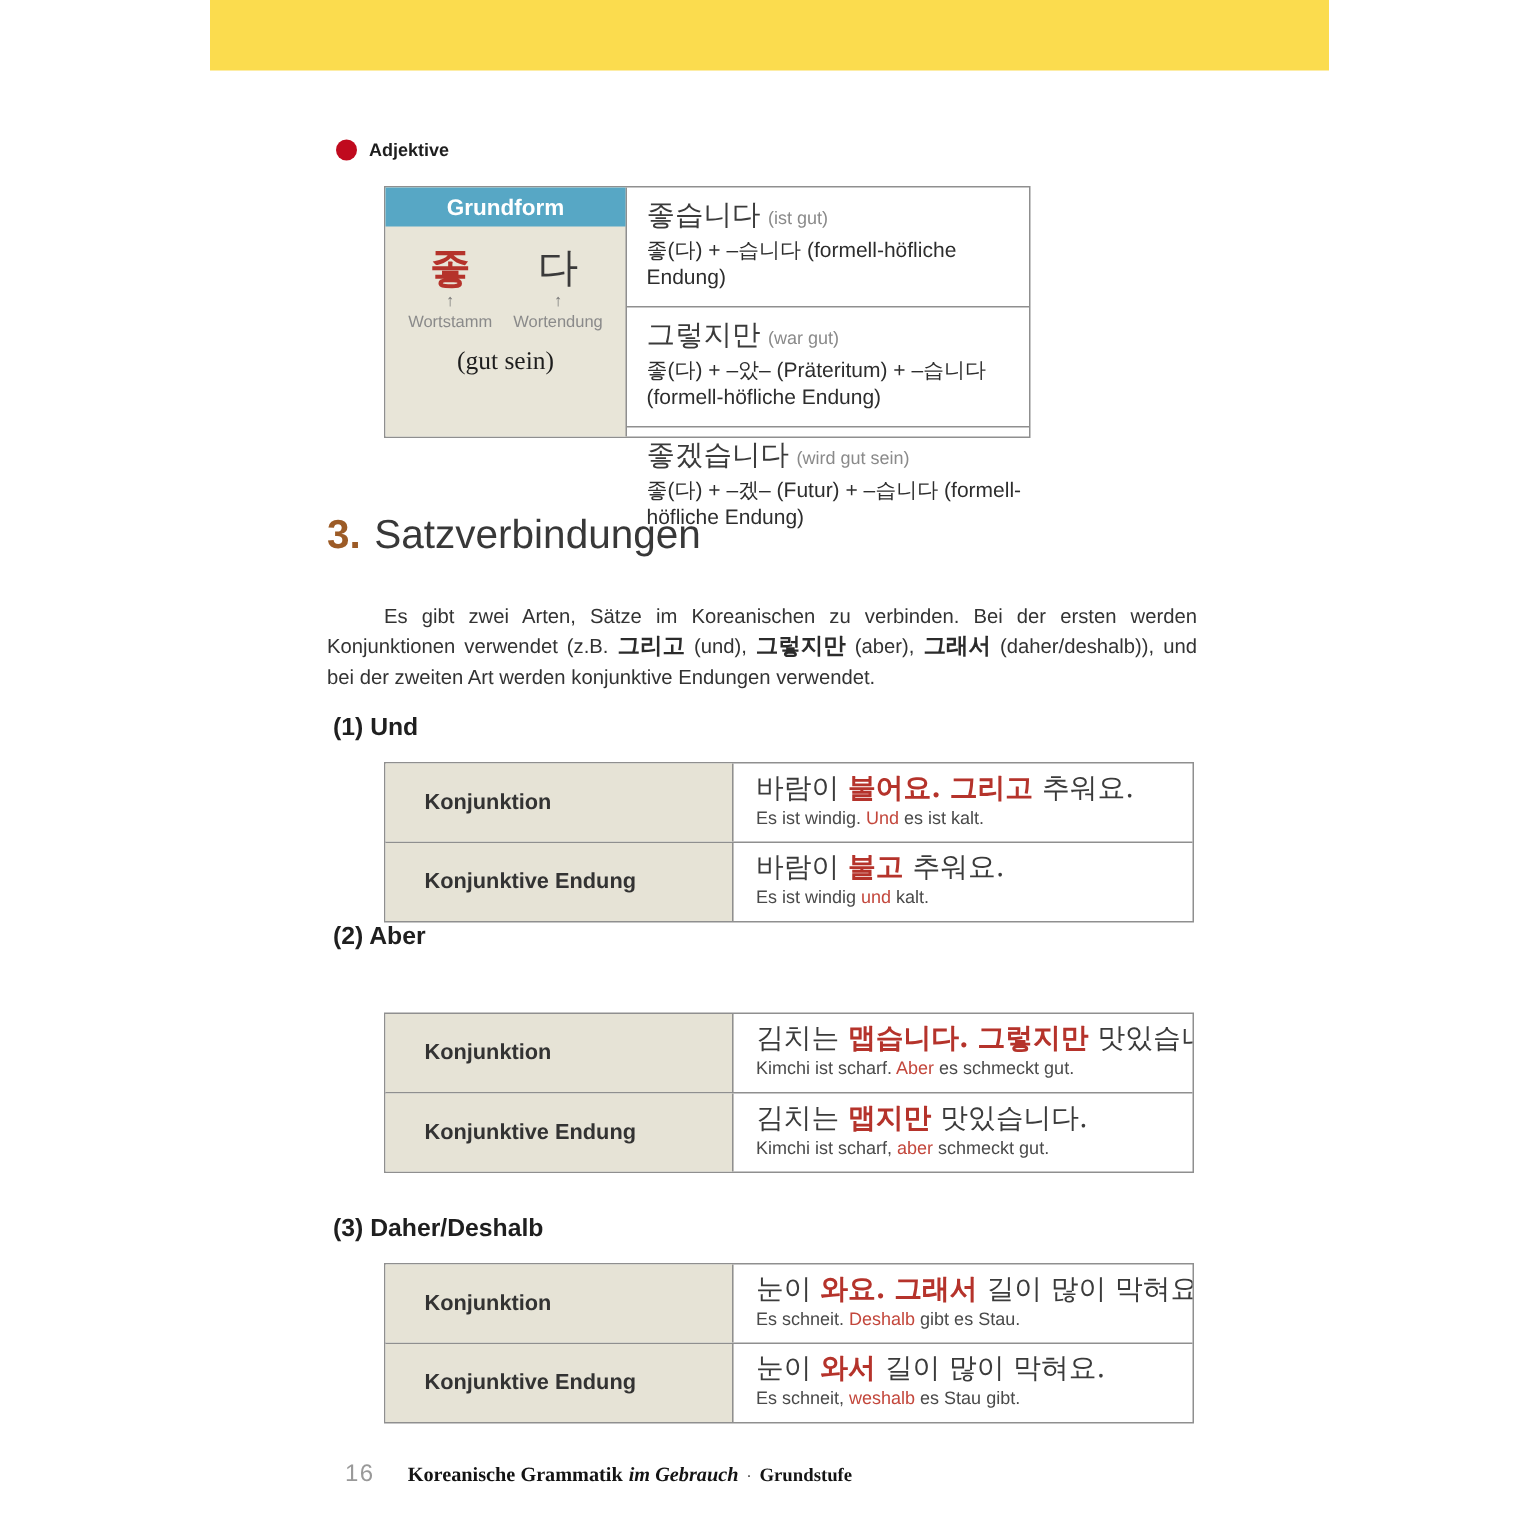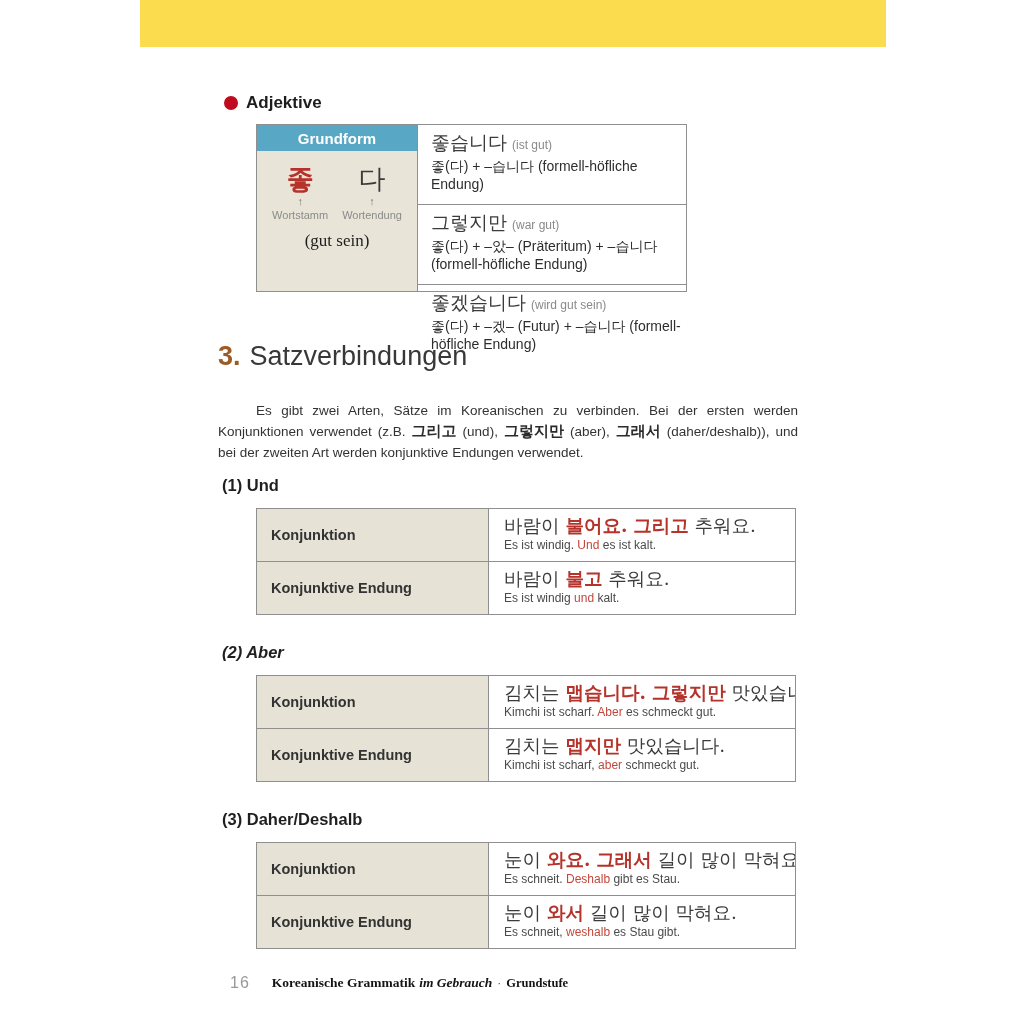--- a/index.html
+++ b/index.html
@@ -15,21 +15,21 @@
   
   .yellow-bar {
     position:absolute; left:140px; top:0; width:746px; height:47px;
     background:#FBDC4E;
   }
 
   
   .adjektive-heading {
     position:absolute; left:224px; top:93px;
     display:flex; align-items:center; gap:8px;
-    font-size:17px; font-weight:bold; color:#1d1d1d;
+    font-size:12px; font-weight:bold; color:#1d1d1d;
   }
   .bullet {
     width:14px; height:14px; border-radius:50%;
     background:#C00A1E; display:inline-block;
   }
 
   
   .grundform-table {
     position:absolute; left:256px; top:124px; width:431px; height:168px;
     border:1px solid #8f8f8f; display:flex; background:#fff;
@@ -85,36 +85,36 @@
     text-align:justify; text-indent:38px;
   }
   .intro .kor { font-weight:bold; font-size:15px; color:#2b2b2b; }
 
   
   .sub-heading {
     position:absolute; left:222px;
     font-size:16.5px; font-weight:bold; color:#1f1f1f;
   }
   .sub-heading.s1 { top:476px; }
-  .sub-heading.s2 { top:643px;font-style:italic; }
+  .sub-heading.s2 { top:615px; }
   .sub-heading.s3 { top:810px; }
 
   
   .ex-table {
     position:absolute; left:256px; width:540px;
     border:1px solid #8f8f8f; background:#fff; box-sizing:border-box;
   }
   .ex-table.t1 { top:508px; }
   .ex-table.t2 { top:675px; }
   .ex-table.t3 { top:842px; }
   .ex-row { display:flex; height:52px; border-bottom:1px solid #8f8f8f; }
   .ex-row:last-child { border-bottom:none; }
   .ex-label {
     width:232px; background:#E6E3D6; border-right:1px solid #8f8f8f;
-    display:flex; align-items:center; padding-left:14px;
+    display:flex; align-items:center; padding-left:26px;
     font-weight:bold; font-size:14.5px; color:#333;
     box-sizing:border-box; flex-shrink:0;
   }
   .ex-content { flex:1; padding:5px 0 0 15px; overflow:hidden; }
   .ex-kr {
     font-size:18.5px; color:#3b3b3b; line-height:1.25;
     font-family:"DejaVu Serif", serif; white-space:nowrap;
   }
   .ex-kr .red { color:#B5332B; font-weight:bold; }
   .ex-de { font-size:12px; color:#4a4a4a; margin-top:1px; }

